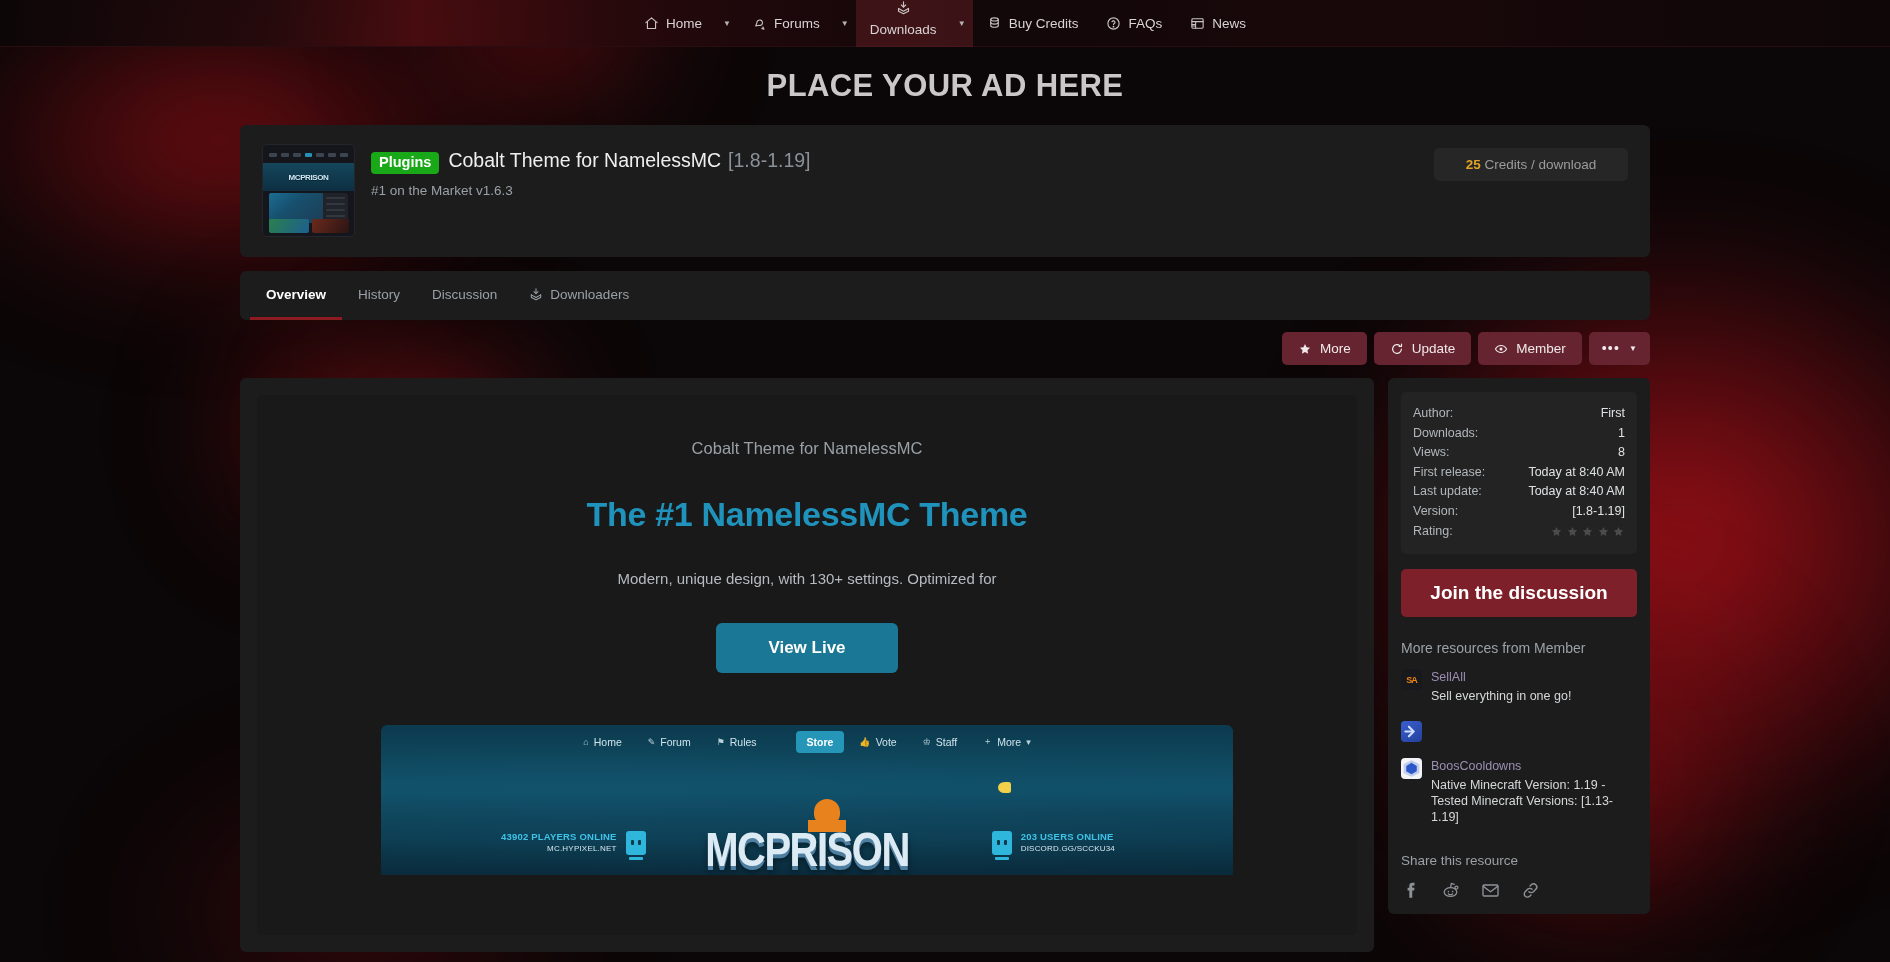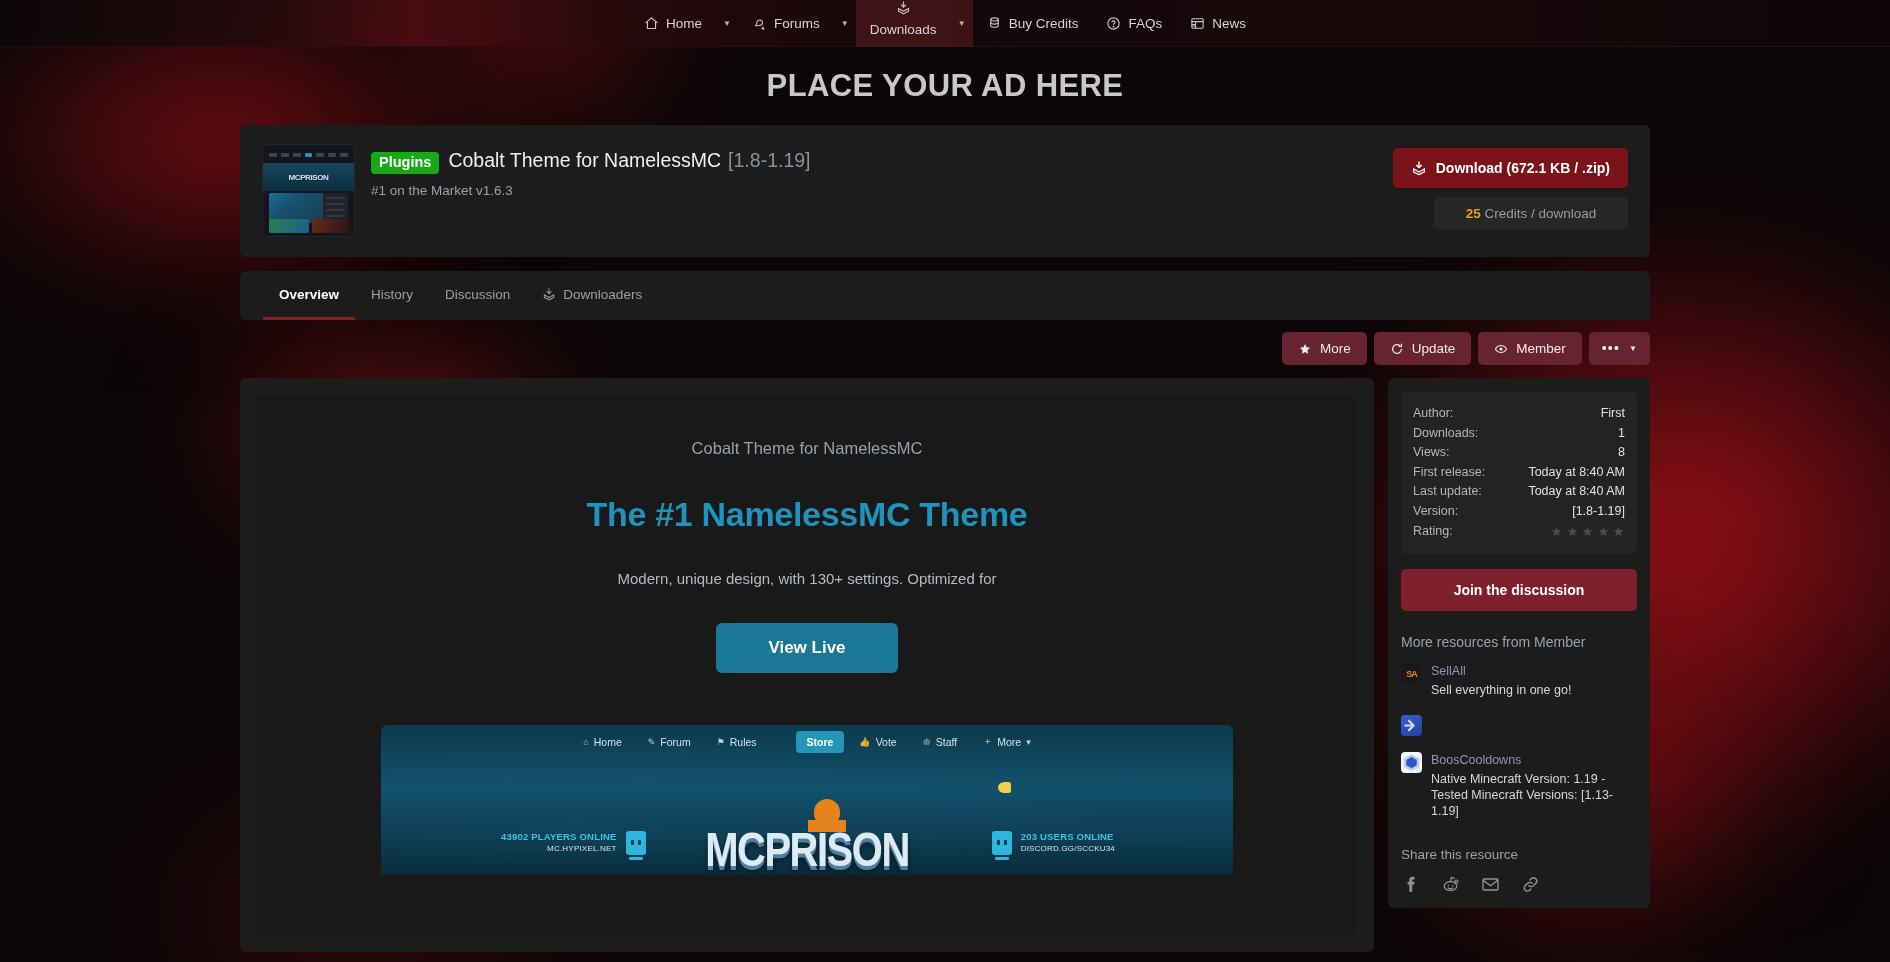--- a/index.html
+++ b/index.html
@@ -142,21 +142,21 @@
   }
   .btn-download .ico { width: 16px; height: 16px; display: inline-flex; }
   .credits-box {
     background: #262626; border-radius: 5px;
     padding: 9px 18px; font-size: 13.5px; color: #9c9c9c;
     min-width: 194px; text-align: center;
   }
   .credits-num { color: #e0a326; font-weight: 600; }
 
   
-  .tabs-card { margin-top: 14px; height: 49px; display: flex; align-items: stretch; padding-left: 23px; }
+  .tabs-card { margin-top: 14px; height: 49px; display: flex; align-items: stretch; padding-left: 10px; }
   .tab {
     display: flex; align-items: center; gap: 7px;
     padding: 0 16px; font-size: 13.5px; color: #9aa0a6;
     cursor: pointer; border-bottom: 3px solid transparent;
     white-space: nowrap;
   }
   .tab.active { color: #fff; border-bottom-color: #8d1c22; font-weight: 600; }
   .tab .ico { width: 14px; height: 14px; display: inline-flex; }
 
   
@@ -251,21 +251,21 @@
   .kv { display: flex; justify-content: space-between; align-items: center;
         font-size: 12.5px; line-height: 19.6px; }
   .kv .k { color: #b3b7bb; }
   .kv .v { color: #dfe2e4; }
   .stars { display: flex; gap: 2.5px; }
   .star { width: 13px; height: 13px; display: inline-flex; color: #4c4c4c; }
 
   .btn-join {
     margin-top: 15px; width: 100%;
     background: #7d2029; color: #fff; border: none; border-radius: 5px;
-    padding: 13px 0; font-size: 14px; font-weight: 600;
+    padding: 13px 0; font-size: 19px; font-weight: 600;
     cursor: pointer; font-family: inherit;
   }
   .side-h { margin-top: 23px; font-size: 14px; color: #9ba1a7; }
   .res-list { margin-top: 13px; display: flex; flex-direction: column; gap: 16px; }
   .res-item { display: flex; gap: 9px; align-items: flex-start; }
   .res-ico { width: 21px; height: 21px; border-radius: 4px; flex: 0 0 auto; overflow: hidden;
              display:flex; align-items:center; justify-content:center; font-size:9px; font-weight:bold; }
   .ico-sellall { background:#17191c; color:#f08519; letter-spacing:-1px; }
   .ico-advlogin { background: linear-gradient(145deg,#3a5fd0,#24409b); color:#cfe0ff; }
   .ico-boos { background:#f2f4f7; color:#2b57c9; }
@@ -411,31 +411,20 @@
       <div class="res-info">
         <div class="res-title-row">
           <span class="badge-plugins">Plugins</span>
           <span class="res-title">Cobalt Theme for NamelessMC</span>
           <span class="res-version">[1.8-1.19]</span>
         </div>
         <div class="res-tagline">#1 on the Market v1.6.3</div>
       </div>
 
       <div class="res-actions">
-        <button class="btn-download">
-          <span class="ico">
-            <svg viewBox="0 0 24 24" fill="none" stroke="currentColor" stroke-width="2" stroke-linecap="round" stroke-linejoin="round">
-                <path d="M12 3v8"></path>
-                <path d="m8.5 8 3.5 3.5L15.5 8"></path>
-                <path d="M4 13.5 12 18l8-4.5"></path>
-                <path d="M4 13.5V18l8 4 8-4v-4.5"></path>
-              </svg>
-          </span>
-          <span>Download (672.1 KB / .zip)</span>
-        </button>
         <div class="credits-box">
           <span class="credits-num">25</span>
           <span>Credits / download</span>
         </div>
       </div>
     </div>
 
     <div class="panel tabs-card">
       <div class="tab active">
         <span>Overview</span>

